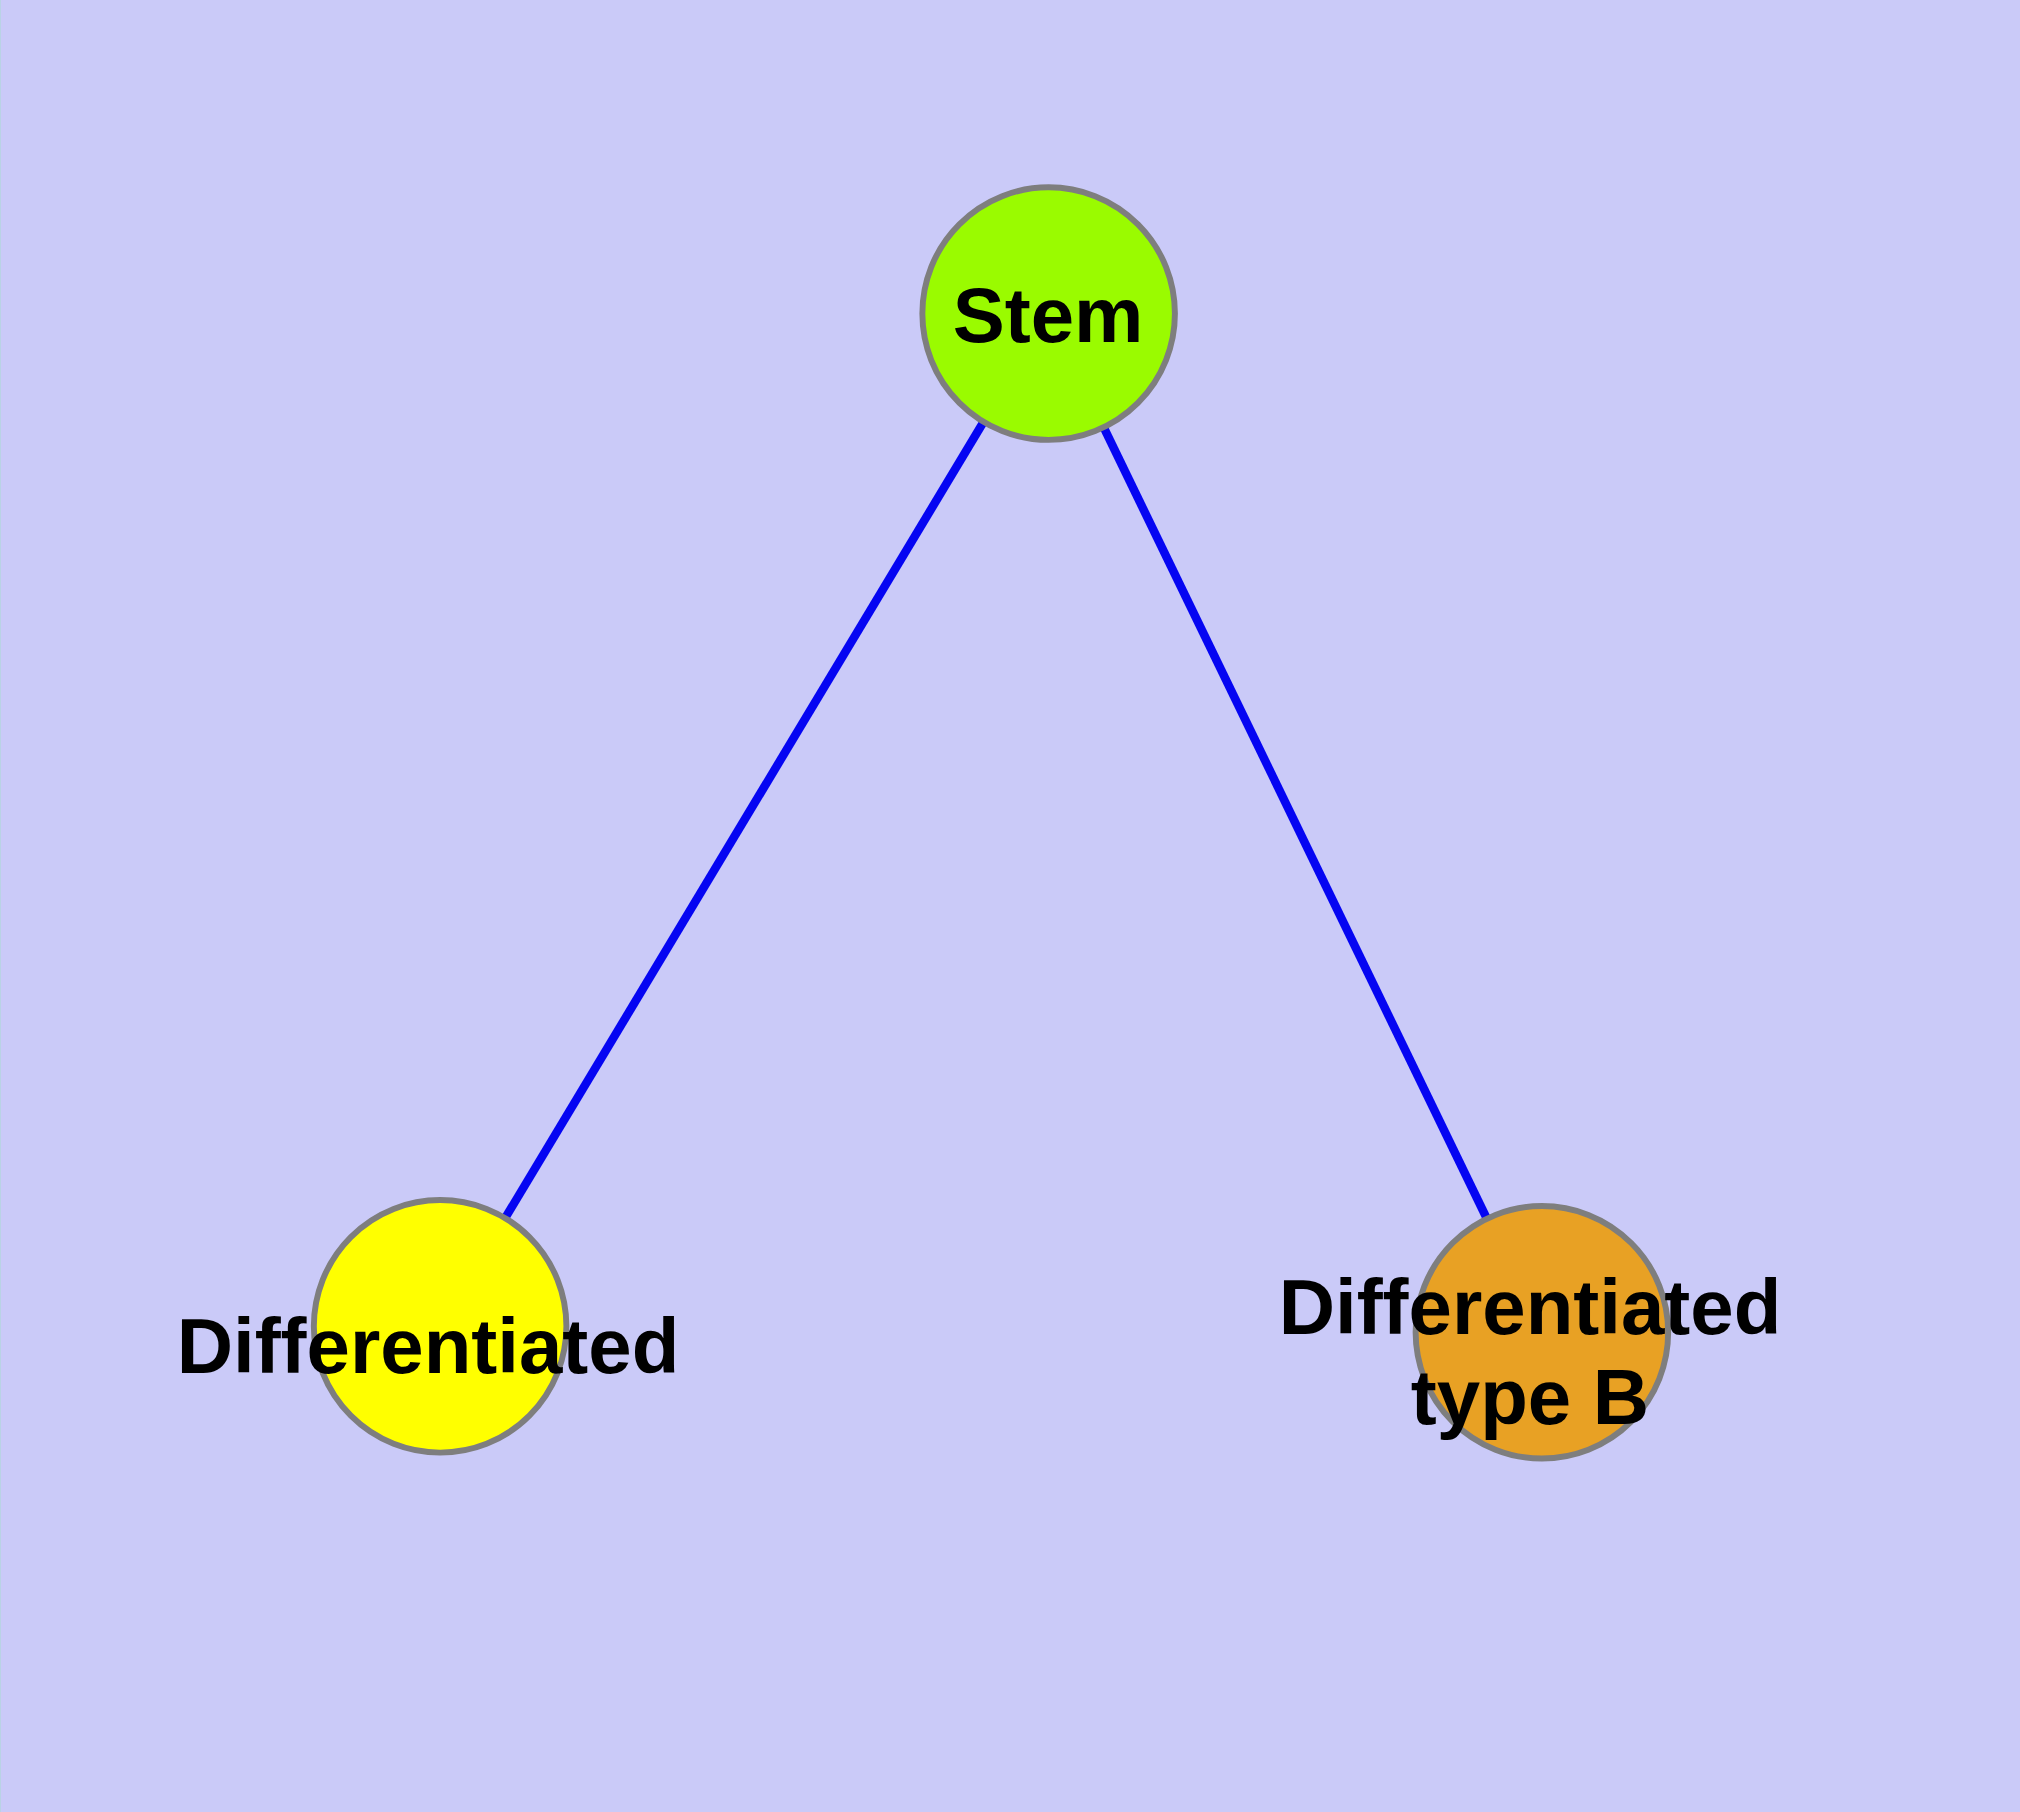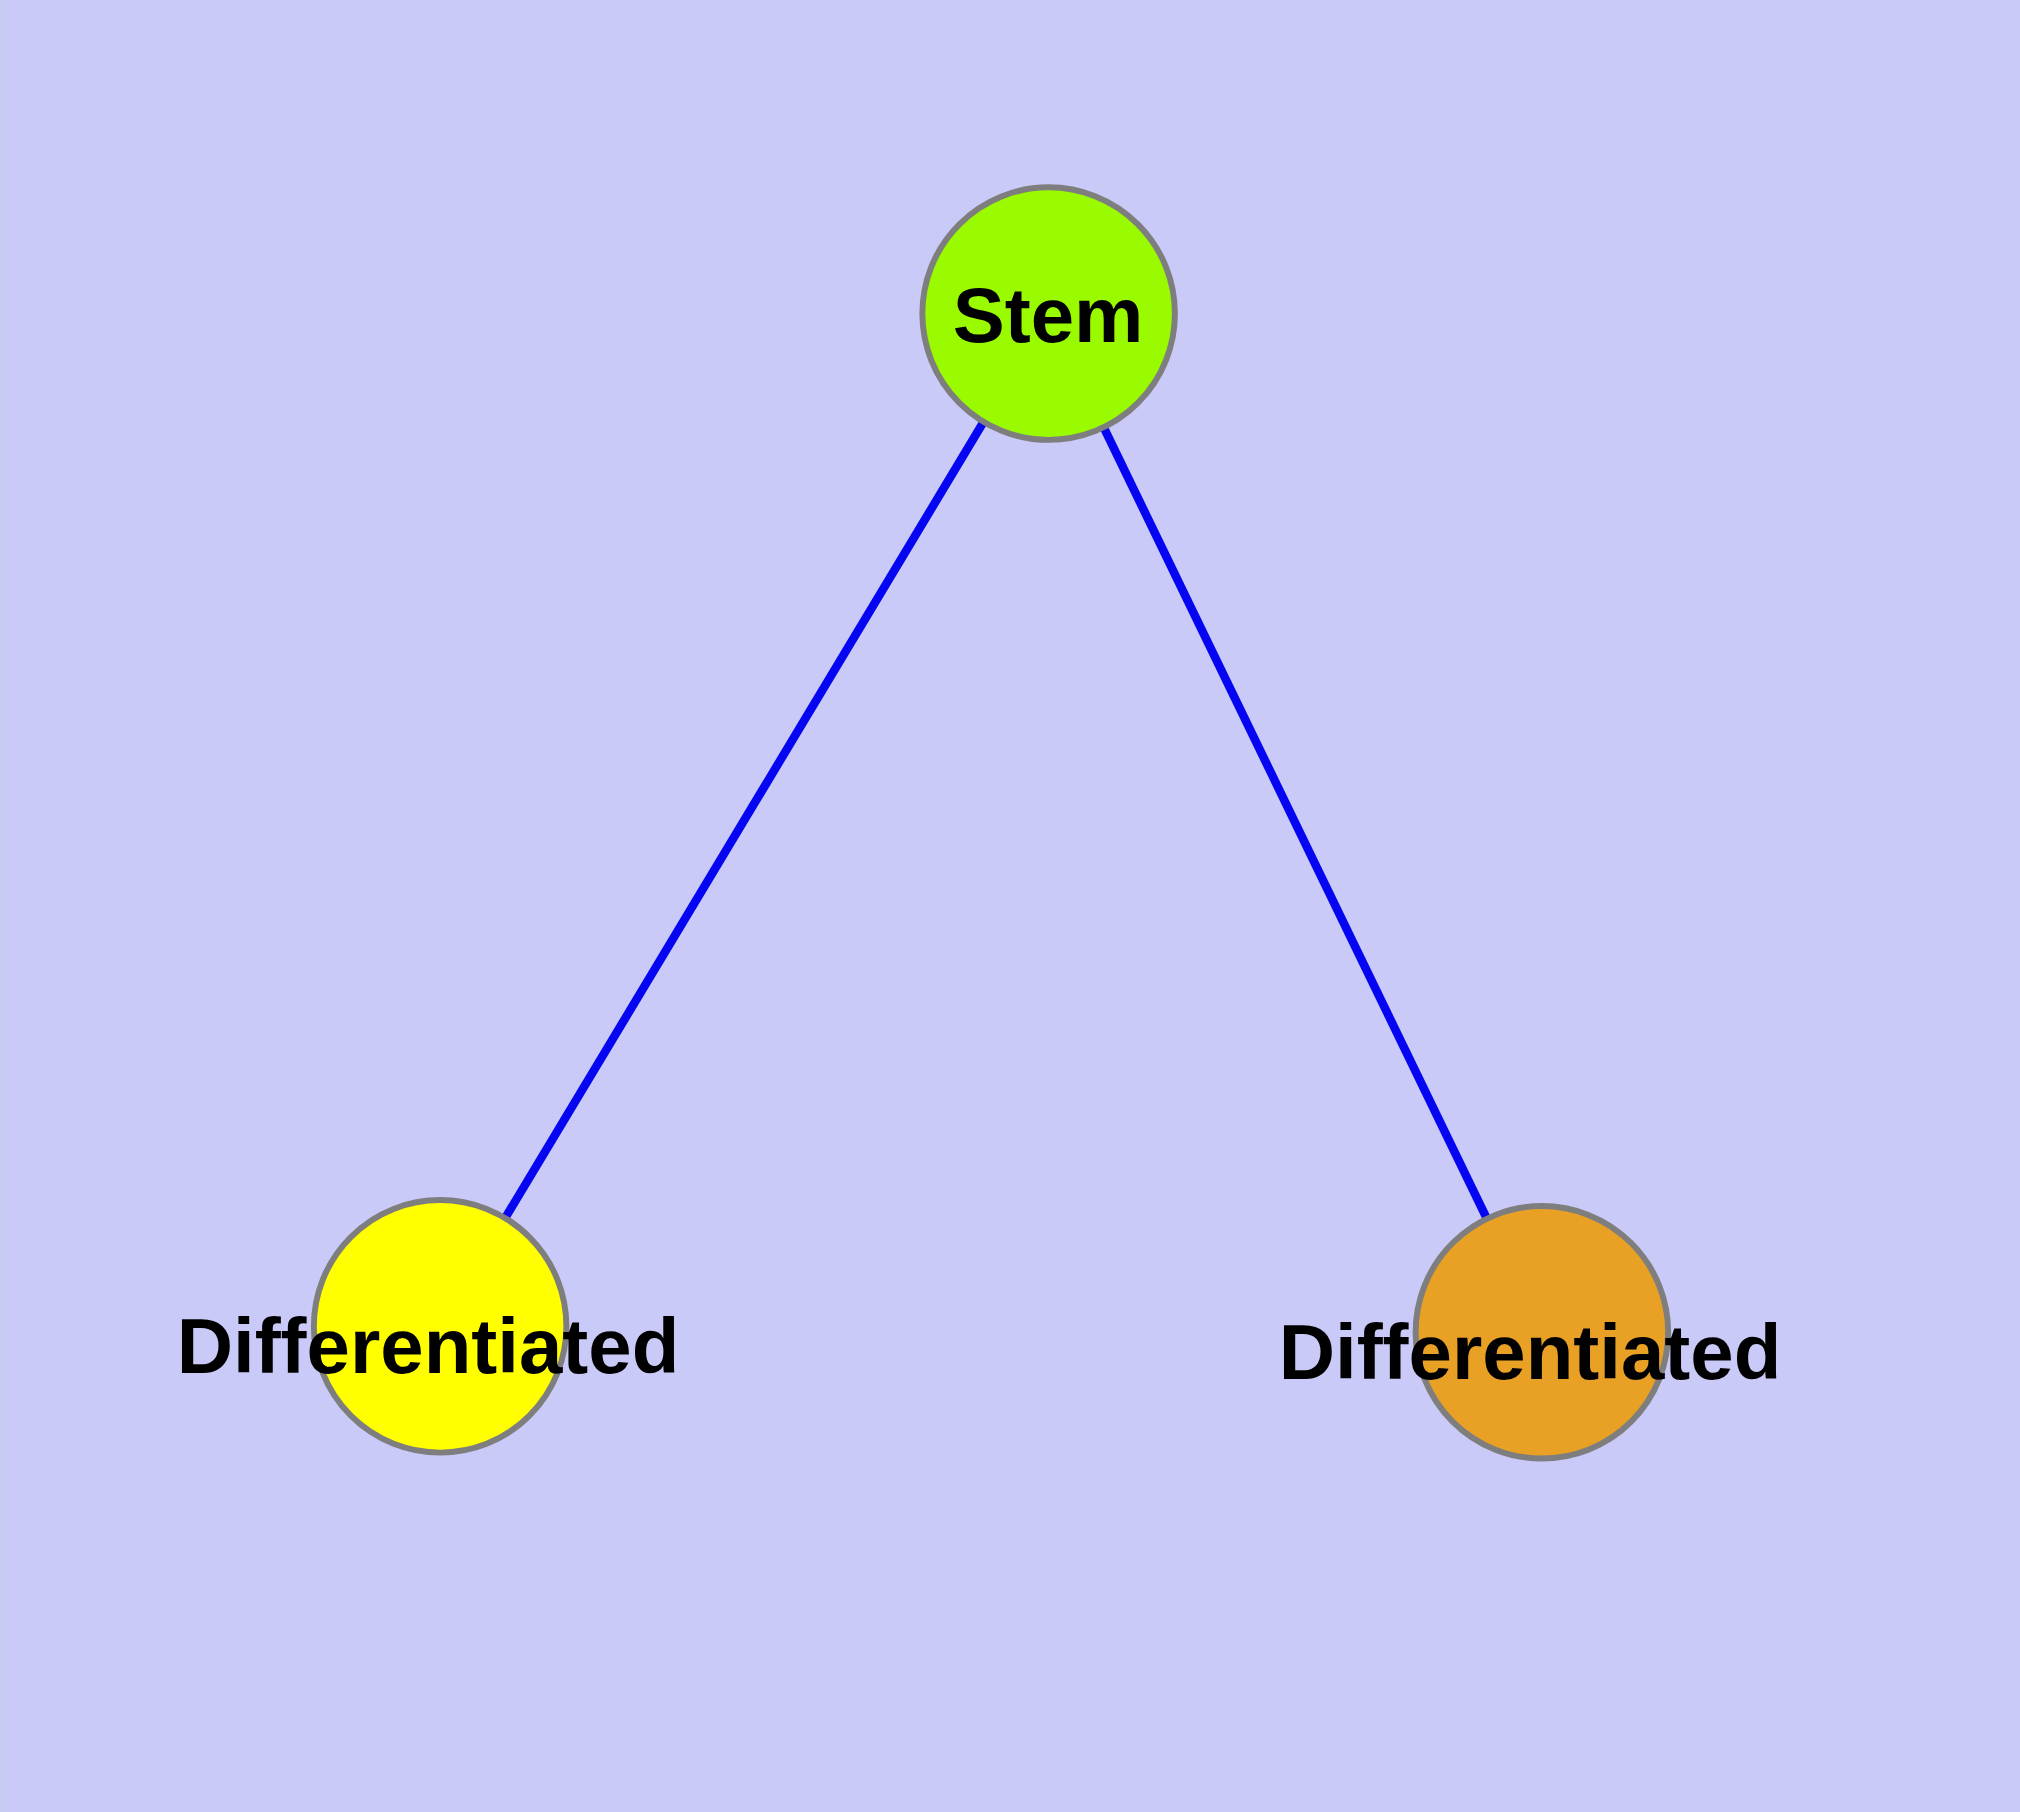--- a/index.html
+++ b/index.html
@@ -49,16 +49,17 @@
   </svg>
 
   <div class="node-label" style="left: 1048px; top: 315px; color: rgb(0, 0, 0);">Stem</div>
 
   <div class="node-label" style="left: 428px; top: 1346px; color: rgb(0, 0, 0);">
     <div>Differentiated</div>
   </div>
 
   <div class="node-label" style="left: 1530px; top: 1352px; color: rgb(0, 0, 0);">
     <div>Differentiated</div>
+    <div>type B</div>
   </div>
 
 </div>
 
 
 </body></html>

